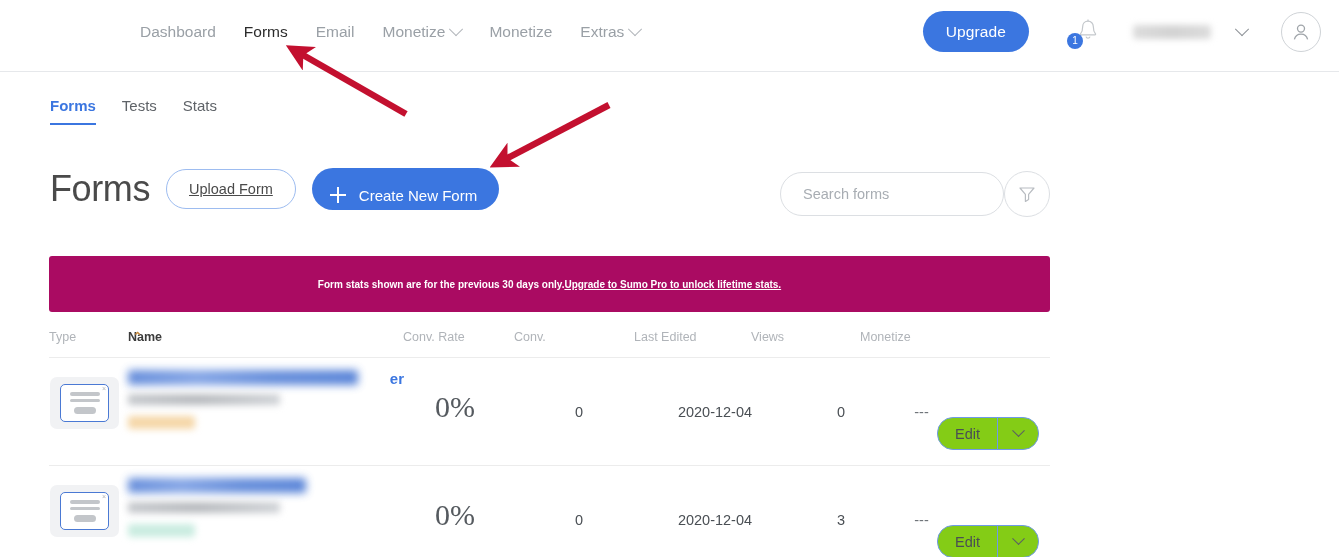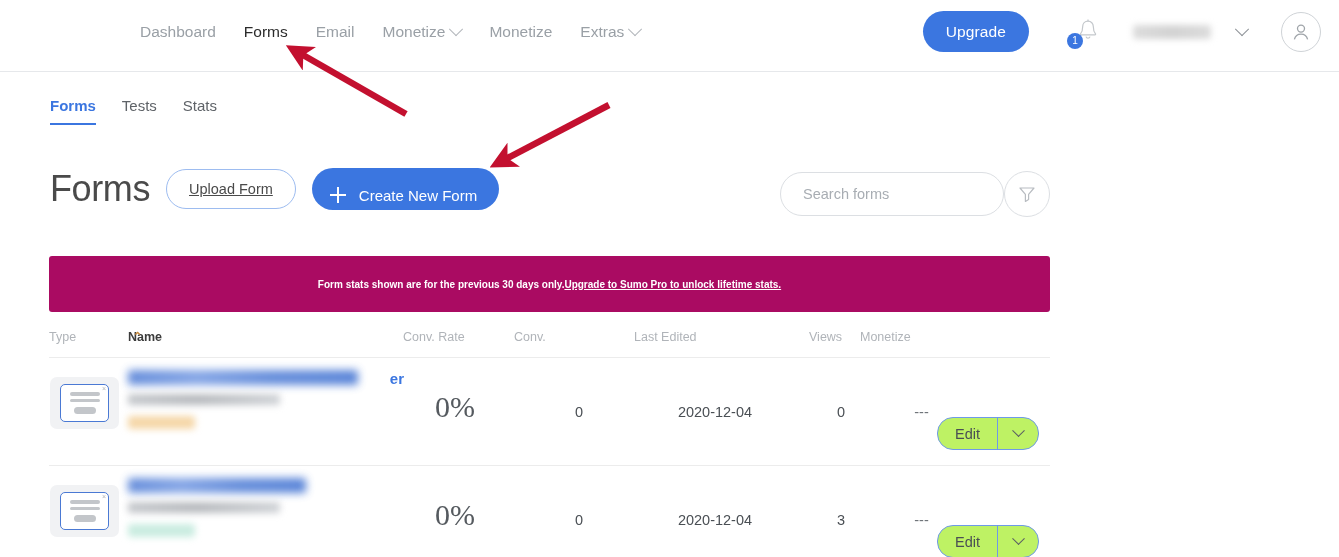--- a/index.html
+++ b/index.html
@@ -402,21 +402,21 @@
   }
   .actions {
     left: 888px;
     top: 59px;
     display: flex;
     align-items: stretch;
     height: 31px;
     border: 1.2px solid #6f9ae8;
     border-radius: 16px;
     overflow: hidden;
-    background: #bef264;
+    background: #84cc16;
     justify-content: flex-end;
   }
   .edit-btn {
     border: none;
     background: transparent;
     color: #4a4f54;
     font-size: 14.5px;
     font-family: "Liberation Sans", sans-serif;
     padding: 0 17px;
     cursor: pointer;
@@ -540,21 +540,21 @@
 
     <div class="thead">
       <span style="left:0px">Type</span>
       <span style="left:79px" class="th-name">
         <span>Name</span>
           <span class="sort-arrow">⌃</span>
       </span>
       <span style="left:354px">Conv. Rate</span>
       <span style="left:465px">Conv.</span>
       <span style="left:585px">Last Edited</span>
-      <span style="left:760px">Views</span>
+      <span style="left:702px">Views</span>
       <span style="left:811px">Monetize</span>
     </div>
 
     <div class="row">
       <div class="thumb-box">
         <div class="thumb-card">
           <span class="thumb-x">×</span>
           <div class="thumb-bar"></div>
           <div class="thumb-bar"></div>
           <div class="thumb-pill"></div>

